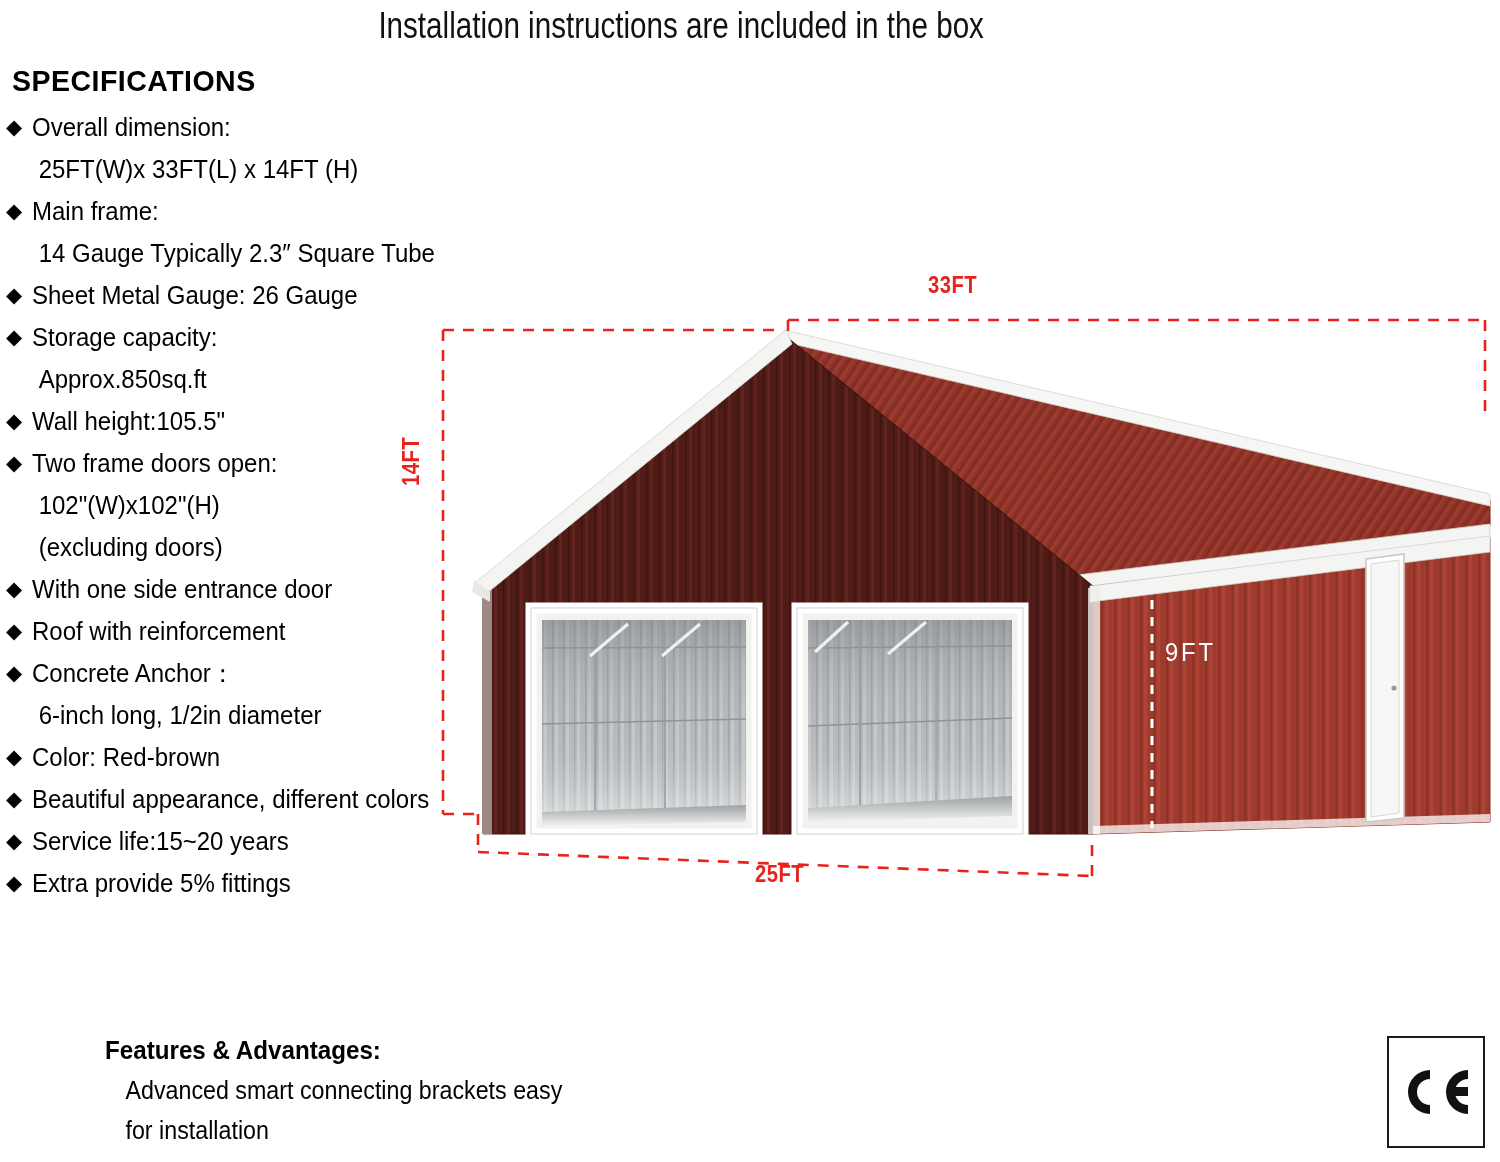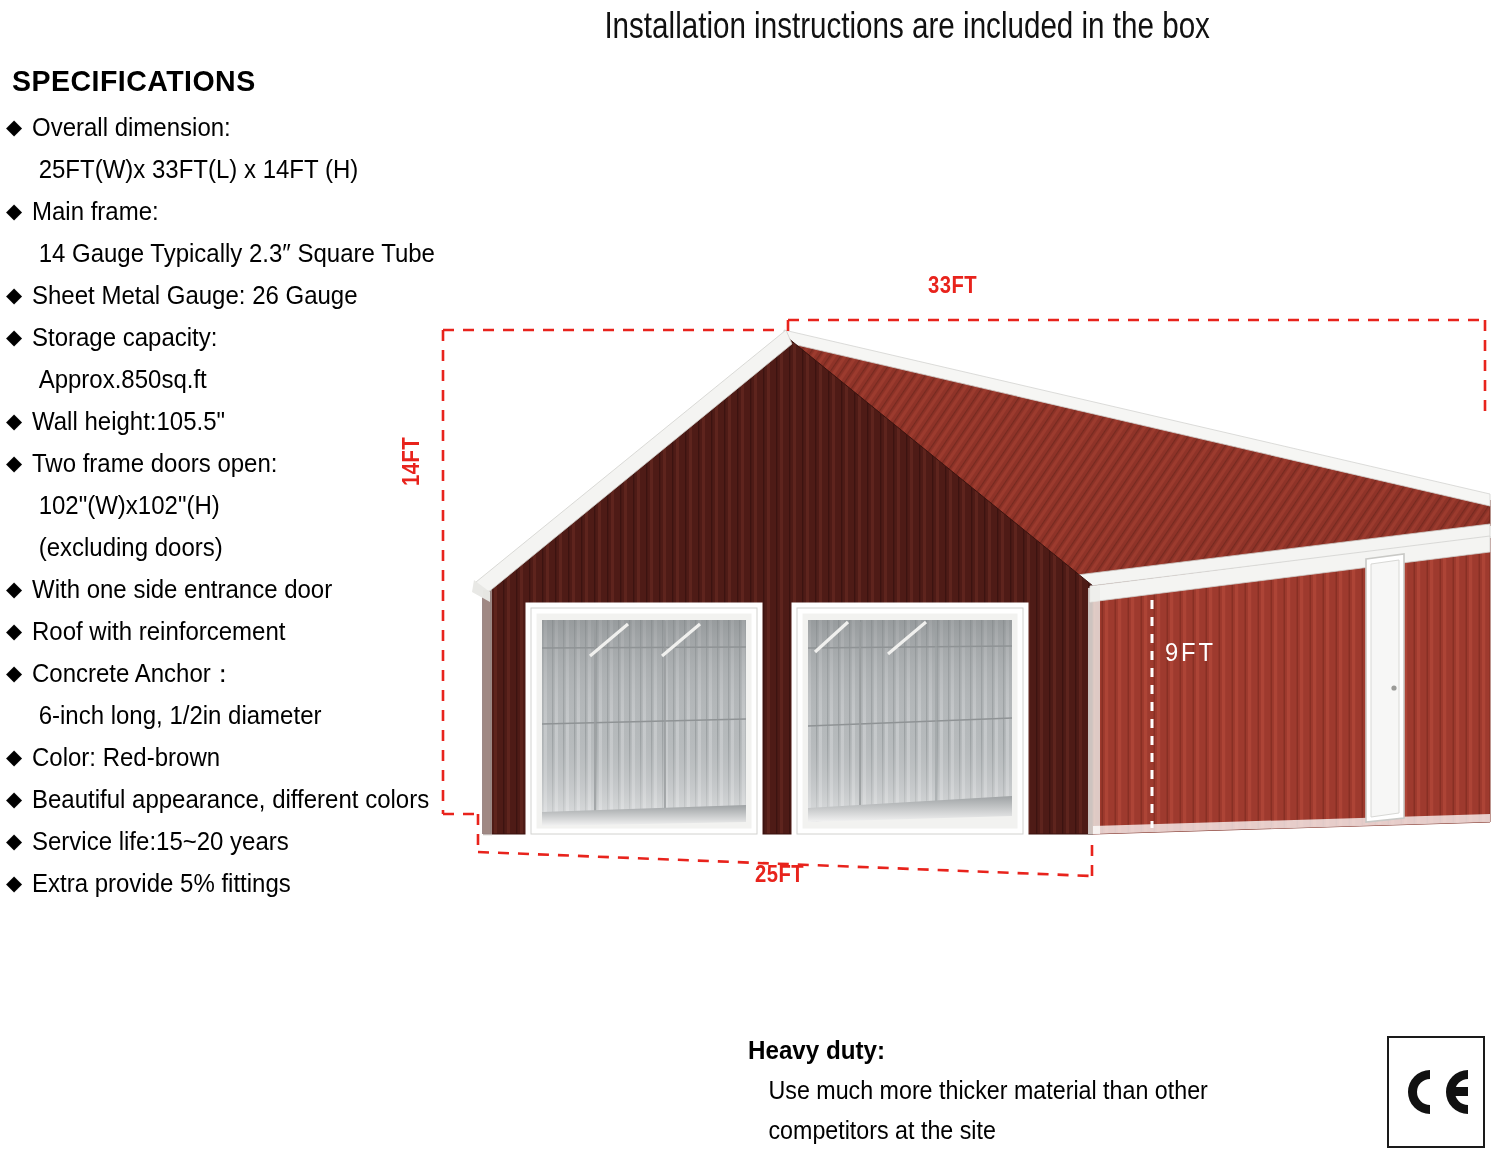--- a/index.html
+++ b/index.html
@@ -22,21 +22,21 @@
 
   
   #header-banner {
     position: absolute;
     left: 0;
     top: 0;
     width: 1216px;
     height: 52px;
     display: flex;
     align-items: center;
-    justify-content: flex-end;
+    justify-content: center;
     padding-right: 6px;
     box-sizing: border-box;
   }
   #header-title {
     font-size: 37px;
     letter-spacing: 0px;
     transform: scaleX(0.80);
     transform-origin: right center;
     white-space: nowrap;
     color: #111;
@@ -420,26 +420,26 @@
 
     <span class="dim-label" id="dim-33ft">33FT</span>
 
     <span class="dim-label" id="dim-25ft">25FT</span>
 
     <span class="dim-label" id="dim-14ft">14FT</span>
 
     <span class="dim-label" id="dim-9ft">9FT</span>
   </div>
 
-
-  <div class="feature-block" id="feature-right">
-    <span class="feature-title">Heavy duty:</span>
-    <span class="feature-line">Use much more thicker material than other</span>
-    <span class="feature-line">competitors at the site</span>
+  <div class="feature-block" id="feature-left">
+    <span class="feature-title">Features &amp; Advantages:</span>
+    <span class="feature-line">Advanced smart connecting brackets easy</span>
+    <span class="feature-line">for installation</span>
   </div>
+
 
   <div id="ce-mark">
     <svg width="72" height="54" viewBox="0 0 72 54">
 
       <path d="M 30 5 A 22 22 0 1 0 30 49 L 30 40 A 13 13 0 1 1 30 14 Z" fill="#111111"></path>
 
       <path d="M 68 5 A 22 22 0 1 0 68 49 L 68 40 A 13 13 0 1 1 68 14 Z" fill="#111111"></path>
       <rect x="48" y="22" width="20" height="9" fill="#111111"></rect>
     </svg>
   </div>

